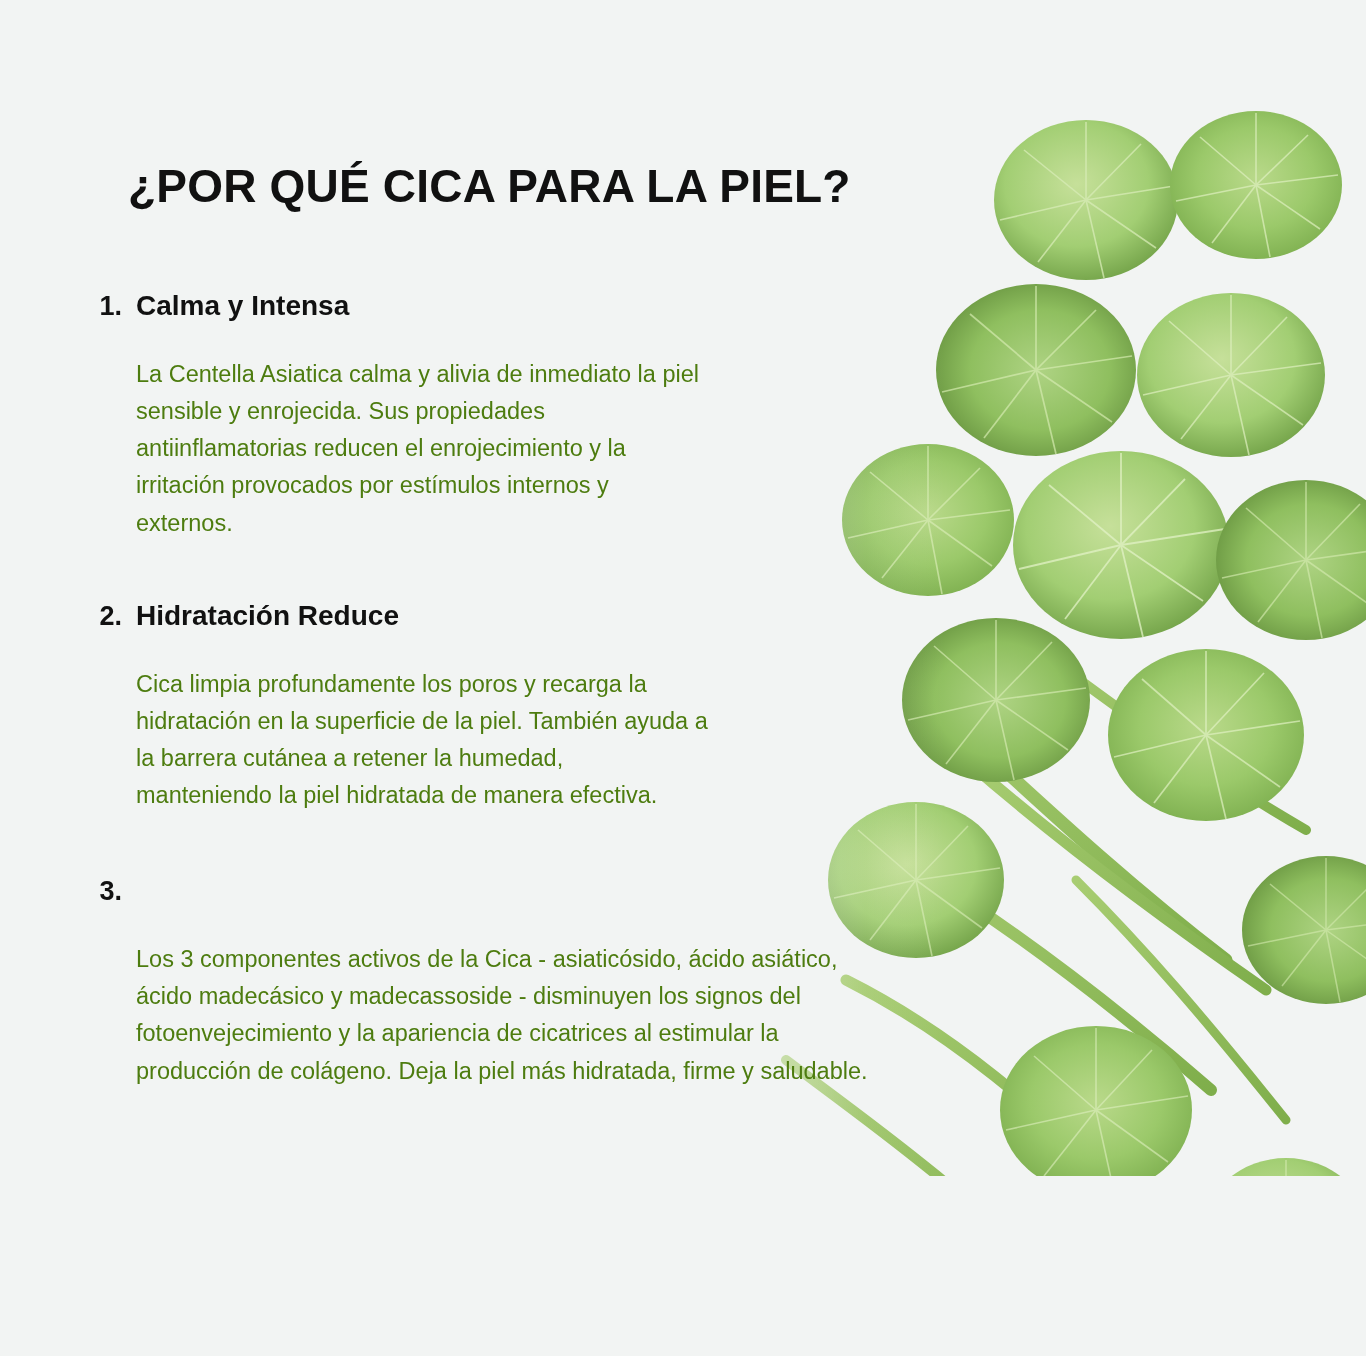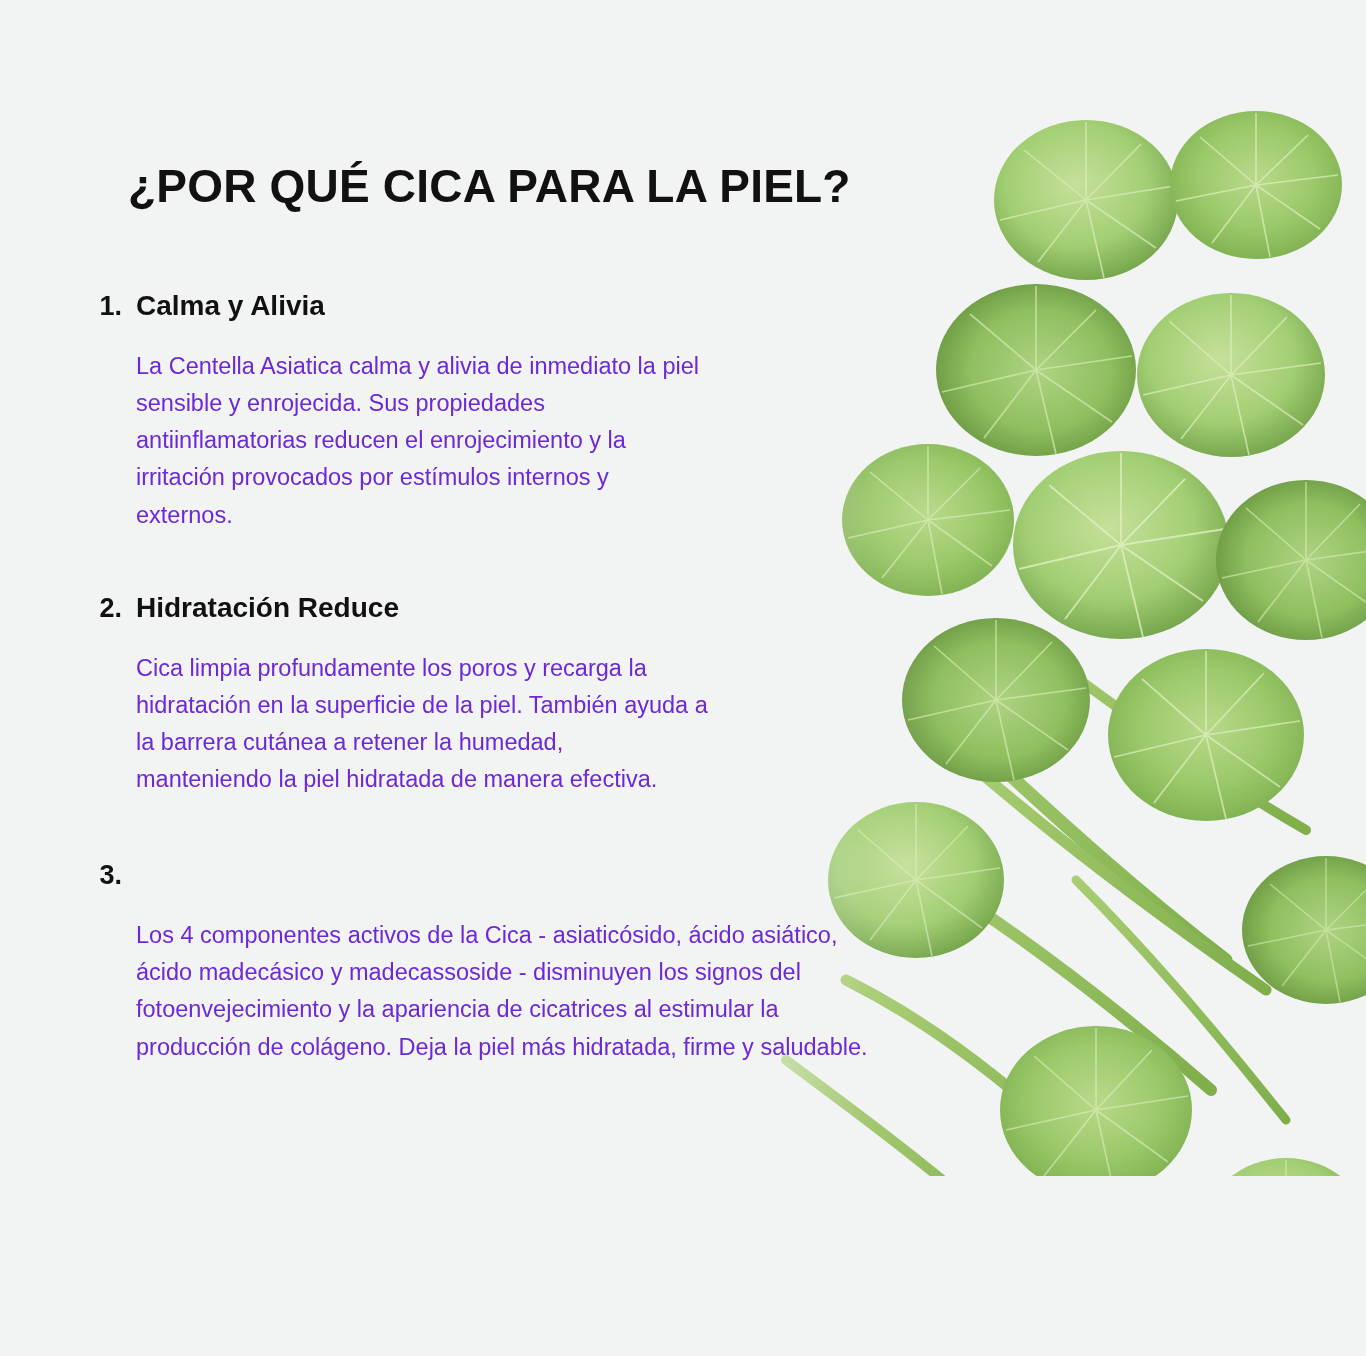--- a/index.html
+++ b/index.html
@@ -98,24 +98,24 @@
     text-align: right;
   }
   .section-title {
     font-size: 28px;
     font-weight: 700;
     color: #111111;
   }
 
   .section-body {
     margin-left: 48px;
-    margin-top: 26px;
+    margin-top: 34px;
     font-size: 23.5px;
     line-height: 1.58;
-    color: #6d28d9;
+    color: #4d7c0f;
     max-width: 830px;
     white-space: pre-line;
   }
 
   .sec-1 .section-body { max-width: 790px; }
   .sec-2 .section-body { max-width: 820px; }
   .sec-3 .section-body { max-width: 1010px; }
 
   .sec-1 { margin-bottom: 58px; }
   .sec-2 { margin-bottom: 62px; }
@@ -345,21 +345,21 @@
 
   <div class="content">
 
     <h1 class="title">¿POR QUÉ CICA PARA LA PIEL?</h1>
 
     <div class="sections">
 
       <div class="section sec-1">
         <div class="section-head">
           <span class="section-num">1.</span>
-          <span class="section-title">Calma y Alivia</span>
+          <span class="section-title">Calma y Intensa</span>
         </div>
         <p class="section-body">La Centella Asiatica calma y alivia de inmediato la piel
 sensible y enrojecida. Sus propiedades
 antiinflamatorias reducen el enrojecimiento y la
 irritación provocados por estímulos internos y
 externos.</p>
       </div>
 
       <div class="section sec-2">
         <div class="section-head">
@@ -369,21 +369,21 @@
         <p class="section-body">Cica limpia profundamente los poros y recarga la
 hidratación en la superficie de la piel. También ayuda a
 la barrera cutánea a retener la humedad,
 manteniendo la piel hidratada de manera efectiva.</p>
       </div>
 
       <div class="section sec-3">
         <div class="section-head">
           <span class="section-num">3.</span>
         </div>
-        <p class="section-body">Los 4 componentes activos de la Cica - asiaticósido, ácido asiático,
+        <p class="section-body">Los 3 componentes activos de la Cica - asiaticósido, ácido asiático,
 ácido madecásico y madecassoside - disminuyen los signos del
 fotoenvejecimiento y la apariencia de cicatrices al estimular la
 producción de colágeno. Deja la piel más hidratada, firme y saludable.</p>
       </div>
 
     </div>
   </div>
 </div>
 
 </body></html>

